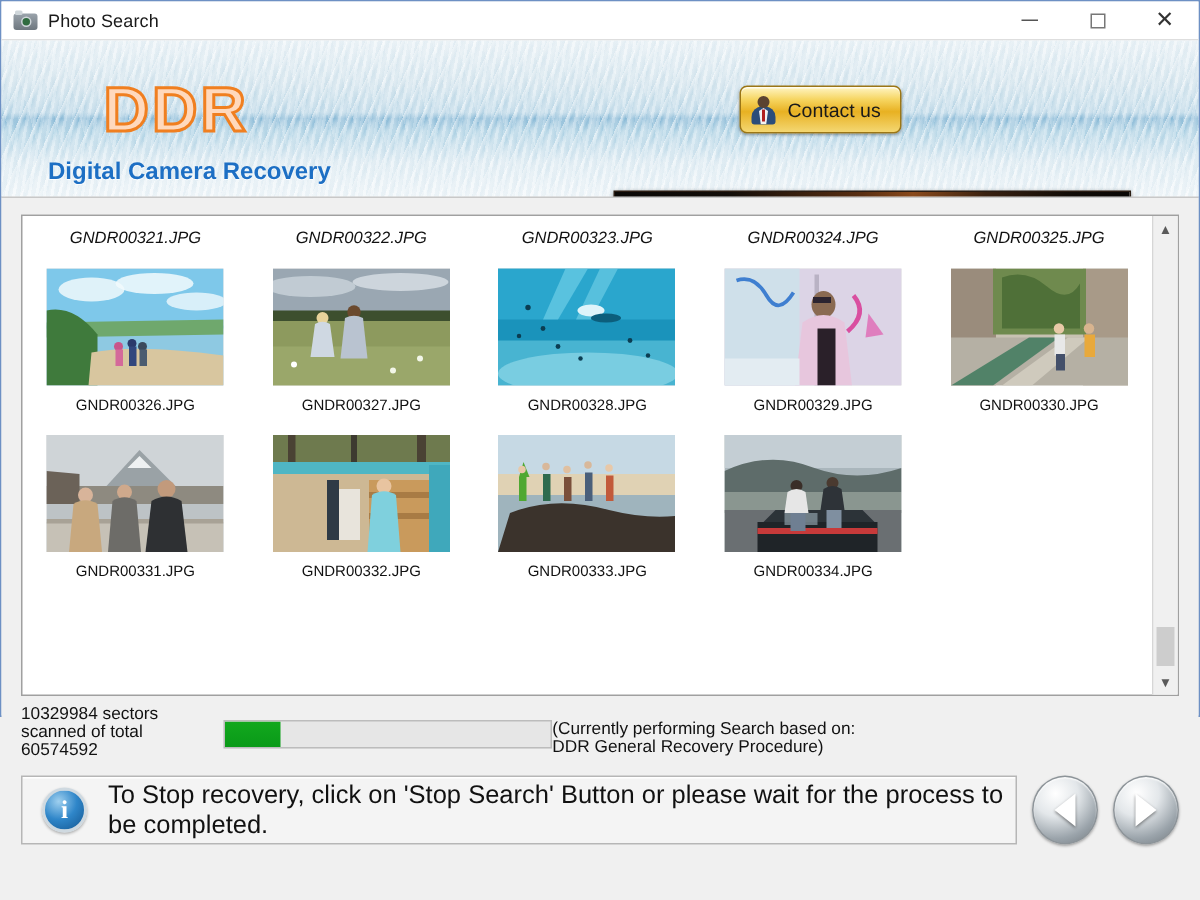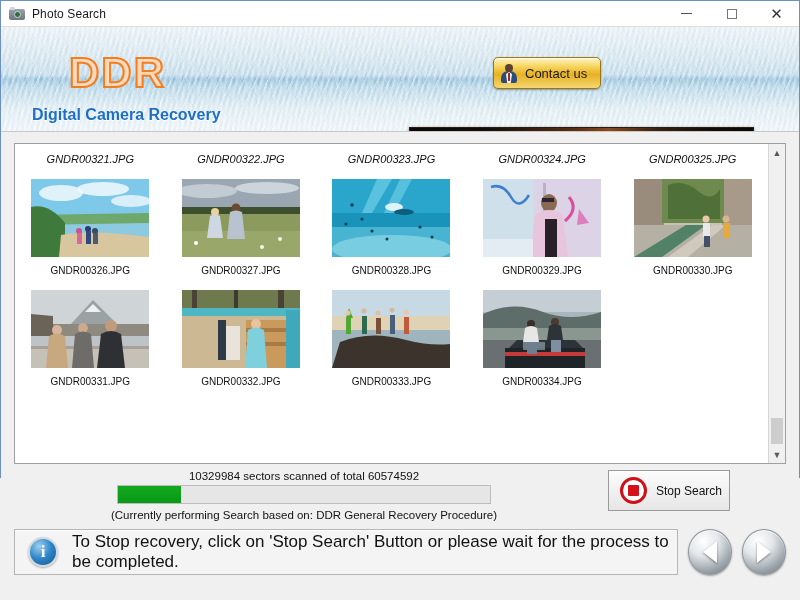--- a/index.html
+++ b/index.html
@@ -195,21 +195,21 @@
 
   
   .progress-area {
     flex: 0 0 auto;
     display: flex;
     align-items: flex-start;
     padding-top: 6px;
   }
   .progress-left {
     width: 580px;
-    display: flex; flex-direction: column; align-items: center;
+    display: flex; flex-direction: row; align-items: center;
   }
   .sector-text {
     font-size: 11.5px; color:#111; margin-bottom: 3px;
   }
   .progressbar {
     width: 374px; height: 19px;
     background: #e6e6e6;
     border: 1px solid #bcbcbc;
     position: relative;
     overflow: hidden;
@@ -545,26 +545,20 @@
     </div>
 
     <div class="progress-area">
       <div class="progress-left">
         <div class="sector-text">10329984 sectors scanned of total 60574592</div>
         <div class="progressbar">
           <div class="progressbar-fill" style="width: 17%; background: linear-gradient(rgb(18, 168, 30), rgb(10, 154, 24));"></div>
         </div>
         <div class="proc-text">(Currently performing Search based on:  DDR General Recovery Procedure)</div>
       </div>
-      <div class="stop-btn">
-        <div class="stop-icon">
-            <i></i>
-          </div>
-        <div class="stop-label">Stop Search</div>
-      </div>
     </div>
 
   </div>
 
   <div class="bottom">
     <div class="info-panel">
       <div class="info-icon">i</div>
       <div class="info-text">To Stop recovery, click on 'Stop Search' Button or please wait for the process to be completed.</div>
     </div>
     <div class="nav-btn">

